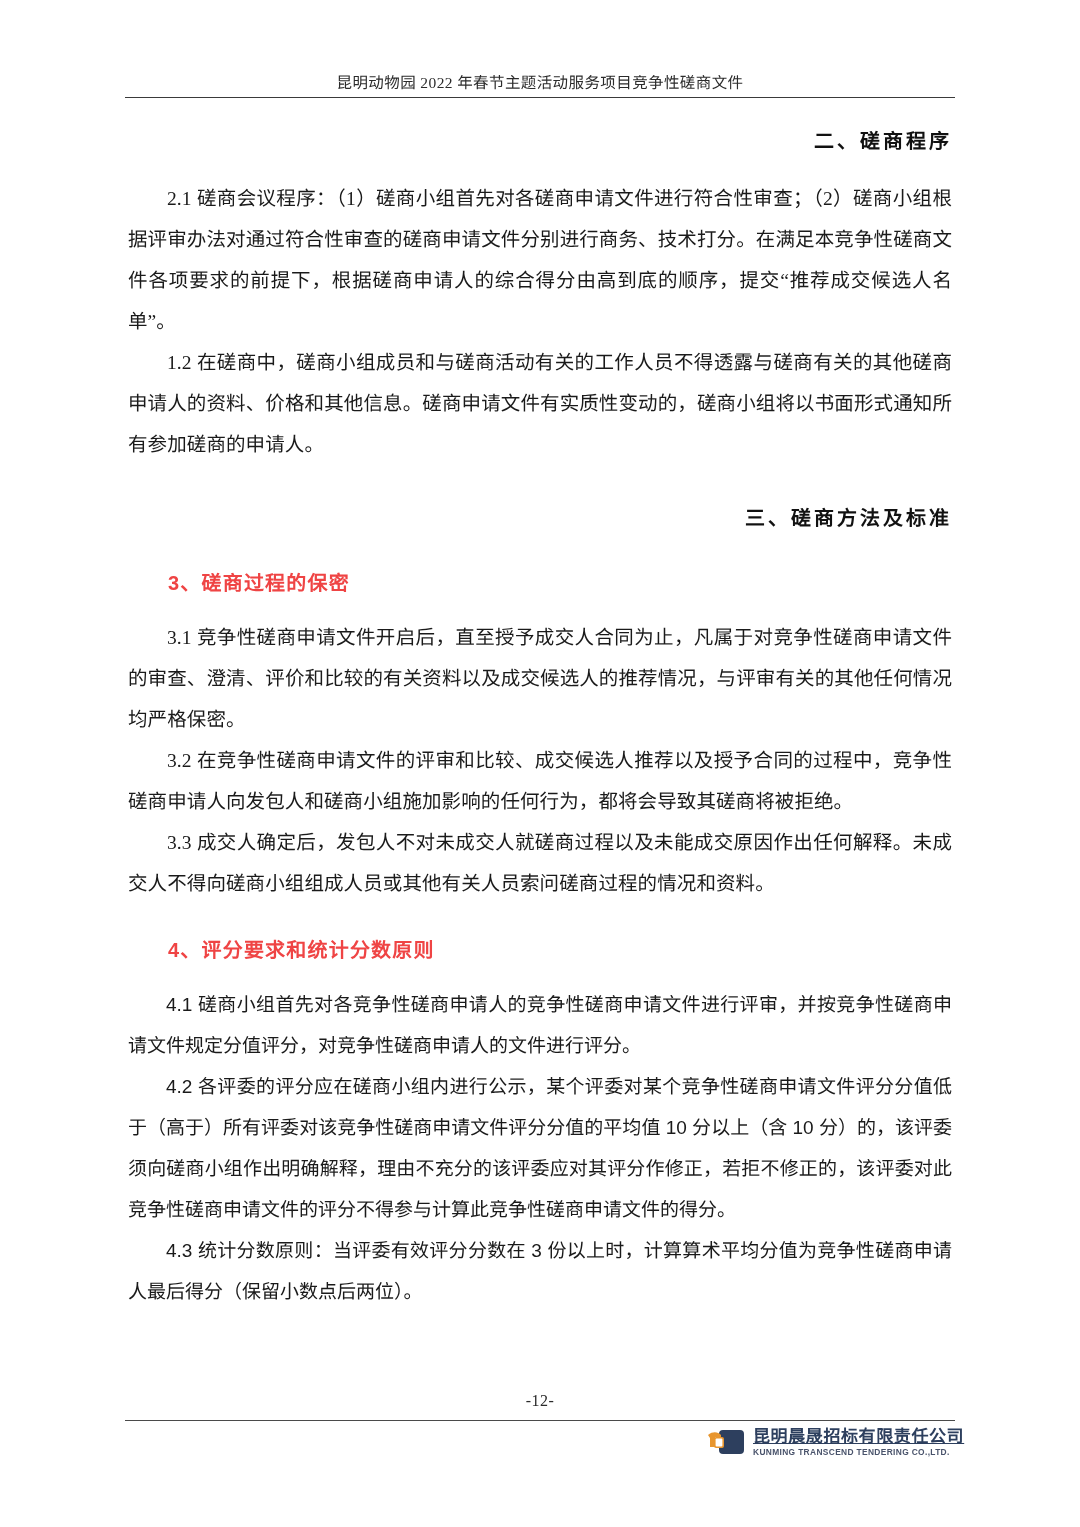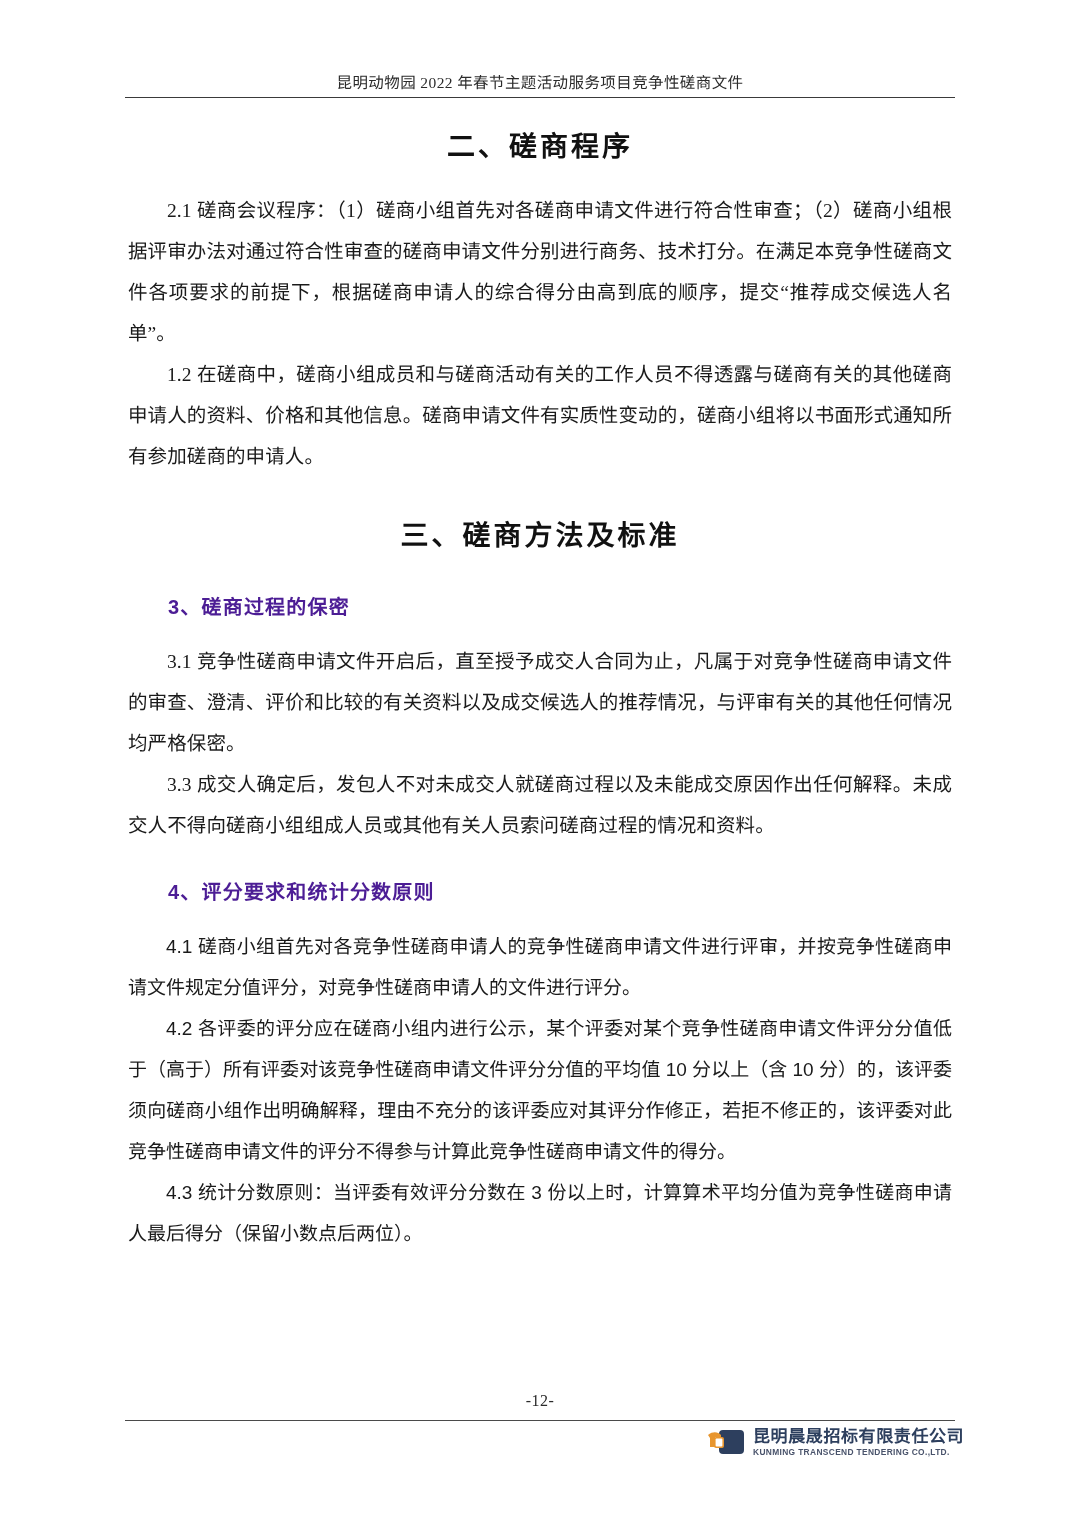--- a/index.html
+++ b/index.html
@@ -53,40 +53,40 @@
 
   
   .content {
     position: absolute;
     left: 128px;
     top: 118px;
     width: 824px;
   }
 
   h1.doc-title {
-    font-size: 28px;
-    font-weight: bold;
-    text-align: center;
+    font-size: 20px;
+    font-weight: bold;
+    text-align: right;
     margin: 0;
     padding: 8px 0 4px 0;
     letter-spacing: 3px;
     line-height: 1.5;
     color: #111111;
     font-family: "Liberation Sans", "DejaVu Sans", sans-serif;
   }
 
   h2.sub-title {
     font-size: 20px;
     font-weight: bold;
     margin: 0;
     padding: 0;
     text-indent: 2em;
     letter-spacing: 1.2px;
     line-height: 1.6;
-    color: #4c1d95;
+    color: #ef4444;
     font-family: "Liberation Sans", "DejaVu Sans", sans-serif;
   }
 
   p.para {
     font-size: 19.5px;
     line-height: 41px;
     margin: 0;
     text-indent: 2em;
     text-align: justify;
     text-justify: inter-ideograph;
@@ -141,20 +141,21 @@
     justify-content: center;
     line-height: 1;
   }
   .logo-cn {
     font-family: "Liberation Sans", "DejaVu Sans", sans-serif;
     font-size: 17px;
     font-weight: bold;
     color: #2d3f5e;
     letter-spacing: 0.6px;
     white-space: nowrap;
+    text-decoration: underline;
   }
   .logo-en {
     font-family: "Liberation Sans", "DejaVu Sans", sans-serif;
     font-size: 8.4px;
     font-weight: bold;
     color: #49536b;
     letter-spacing: 0.35px;
     white-space: nowrap;
     margin-top: 3px;
   }
@@ -185,20 +186,21 @@
     <h1 class="doc-title">三、磋商方法及标准</h1>
 
     <div class="gap-md"></div>
 
     <h2 class="sub-title">3、磋商过程的保密</h2>
 
     <div class="gap-sm"></div>
 
     <p class="para">3.1 竞争性磋商申请文件开启后，直至授予成交人合同为止，凡属于对竞争性磋商申请文件的审查、澄清、评价和比较的有关资料以及成交候选人的推荐情况，与评审有关的其他任何情况均严格保密。</p>
 
+    <p class="para">3.2 在竞争性磋商申请文件的评审和比较、成交候选人推荐以及授予合同的过程中，竞争性磋商申请人向发包人和磋商小组施加影响的任何行为，都将会导致其磋商将被拒绝。</p>
 
     <p class="para">3.3 成交人确定后，发包人不对未成交人就磋商过程以及未能成交原因作出任何解释。未成交人不得向磋商小组组成人员或其他有关人员索问磋商过程的情况和资料。</p>
 
     <div class="gap-md"></div>
 
     <h2 class="sub-title">4、评分要求和统计分数原则</h2>
 
     <div class="gap-sm"></div>
 
     <p class="para sans">4.1 磋商小组首先对各竞争性磋商申请人的竞争性磋商申请文件进行评审，并按竞争性磋商申请文件规定分值评分，对竞争性磋商申请人的文件进行评分。</p>

